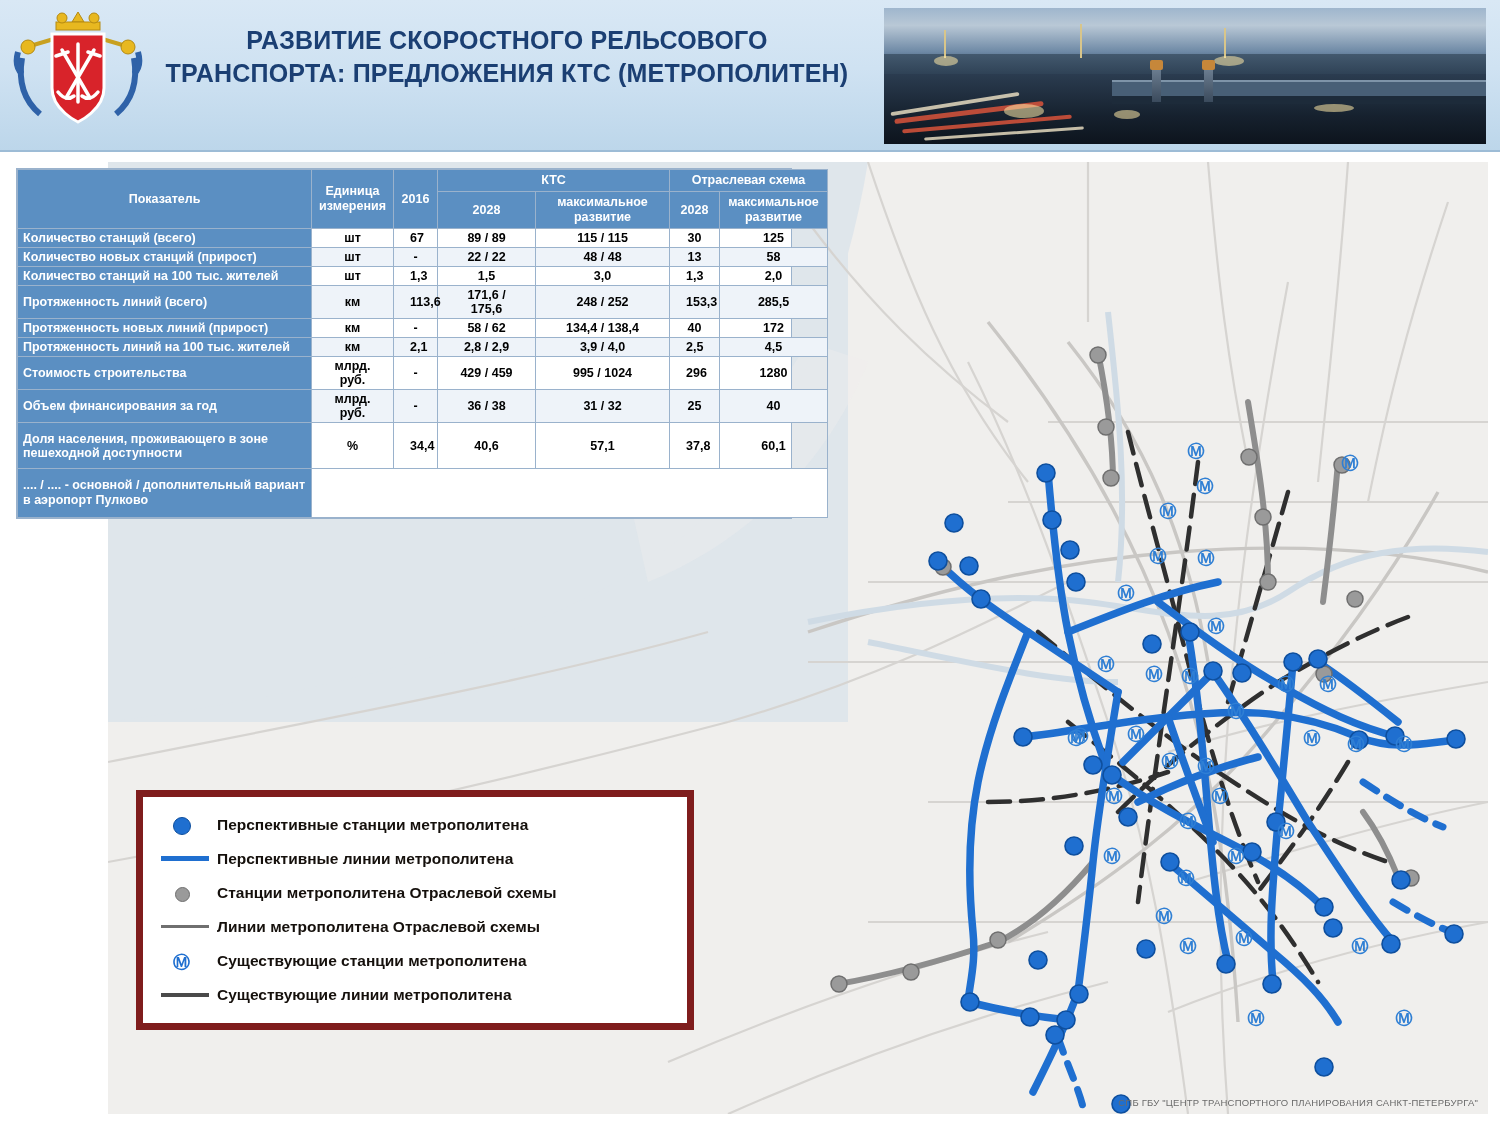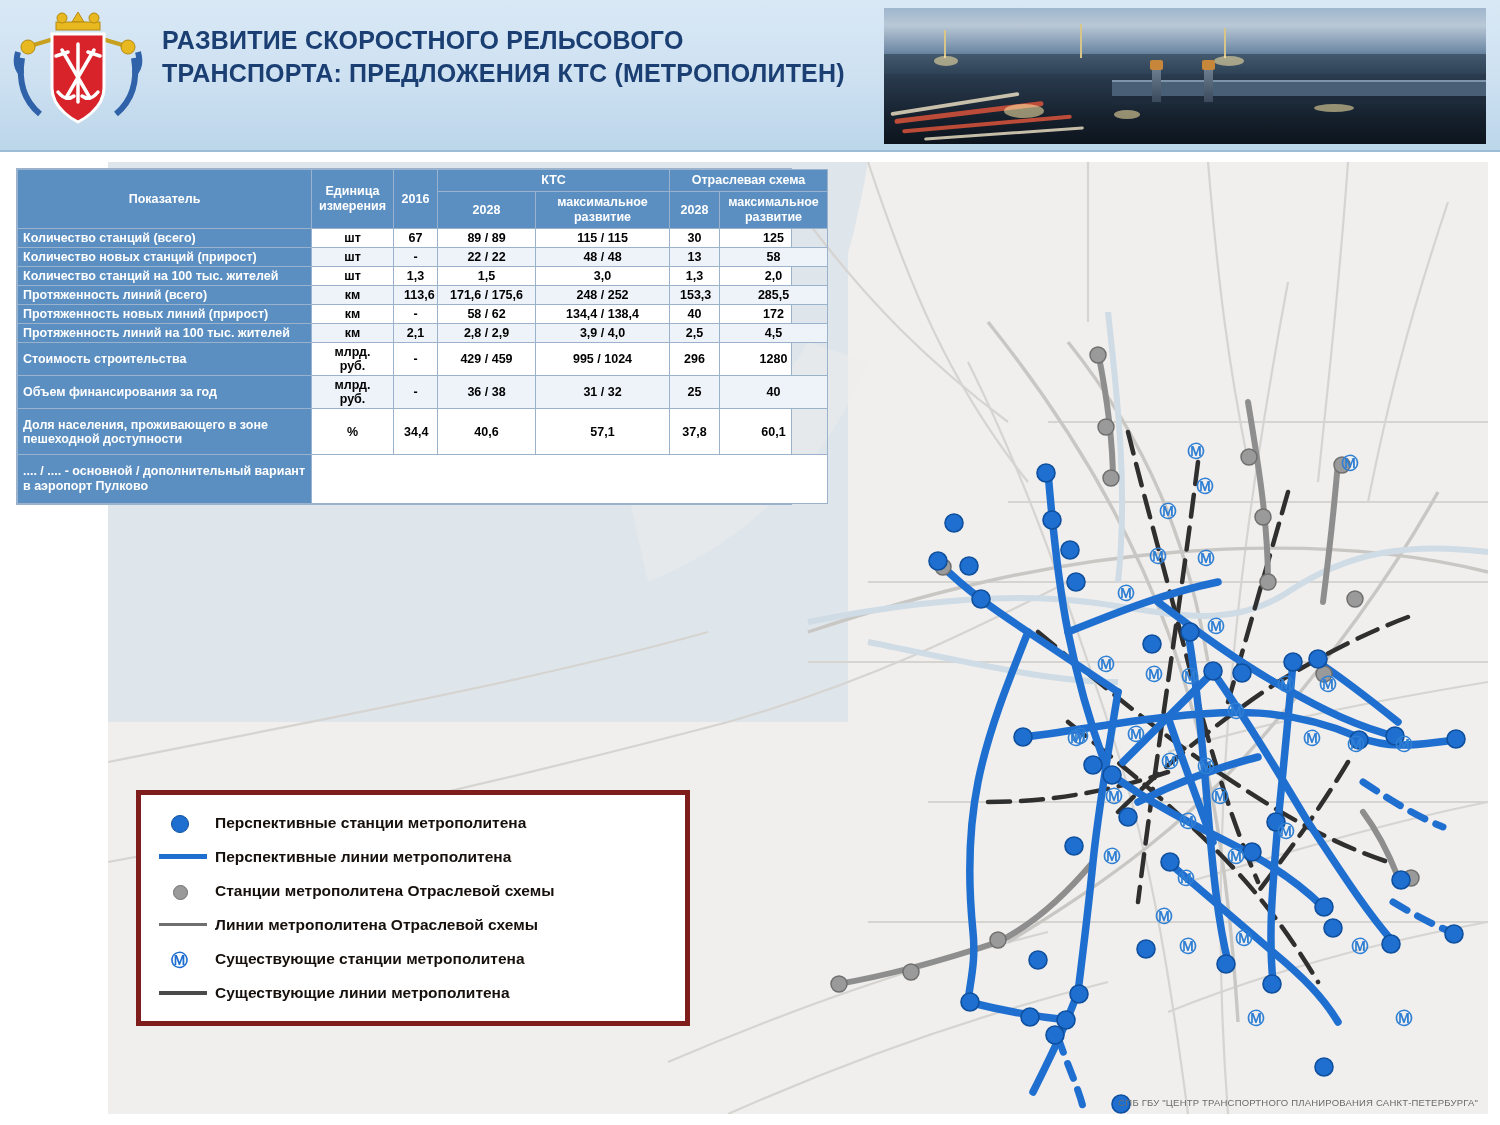--- a/index.html
+++ b/index.html
@@ -19,20 +19,21 @@
   .header-rule{
     position:absolute;left:0;top:150px;width:1500px;height:2px;background:#9dbcd6;
   }
   .crest{
     position:absolute;left:12px;top:6px;width:132px;height:138px;
   }
   .header-title{
     position:absolute;left:162px;top:24px;width:690px;
     font-size:25px;line-height:33px;font-weight:bold;color:#1b3f73;
     letter-spacing:.2px;
+    text-align:center;
   }
   .header-photo{
     position:absolute;left:884px;top:8px;width:602px;height:136px;
     overflow:hidden;border:0;
     background:#0b1b2c;
   }
 
   
   .ph-sky{position:absolute;left:0;top:0;width:602px;height:58px;
     background:linear-gradient(180deg,#9fb6cd 0%, #b9c8d6 30%, #6f8aa6 75%, #3f5870 100%);}
@@ -77,33 +78,33 @@
   th,td{border:1px solid #9ab2cc;padding:0;}
   .th-blue{
     background:#5b8fc2;color:#ffffff;font-weight:bold;text-align:center;
     font-size:12.5px;line-height:15px;padding:3px 2px;
   }
   .row-label{
     background:#5b8fc2;color:#ffffff;font-weight:bold;text-align:left;
     padding:2px 5px;font-size:12.5px;
   }
   .cell{
-    text-align:center;font-weight:bold;font-size:12.5px;padding:2px 10px;color:#000;
+    text-align:center;font-weight:bold;font-size:12.5px;padding:2px 16px;color:#000;
   }
   .row-alt .cell{background:#eef3f9;}
   .note-cell{
     background:#5b8fc2;color:#ffffff;font-weight:bold;text-align:left;
     padding:9px 5px;font-size:12.5px;line-height:15px;
   }
   .note-blank{background:#ffffff;}
 
   
   .legend{
     position:absolute;left:136px;top:790px;width:520px;
-    background:#ffffff;border:5px solid #7f1d1d;
+    background:#ffffff;border:7px solid #7f1d1d;
     padding:10px 12px 12px 12px;
   }
   .legend-row{display:flex;align-items:center;min-height:34px;}
   .legend-ico{width:62px;min-width:62px;height:30px;position:relative;}
   .legend-txt{font-size:15.5px;font-weight:bold;color:#15100c;line-height:19px;}
   .dot-blue{position:absolute;left:18px;top:8px;width:16px;height:16px;border-radius:50%;
     background:#1f6fd0;border:1.5px solid #0e4f9e;}
   .dot-grey{position:absolute;left:20px;top:10px;width:13px;height:13px;border-radius:50%;
     background:#9a9a9a;border:1.5px solid #6f6f6f;}
   .line-blue{position:absolute;left:6px;top:13px;width:48px;height:5px;background:#1f6fd0;}

